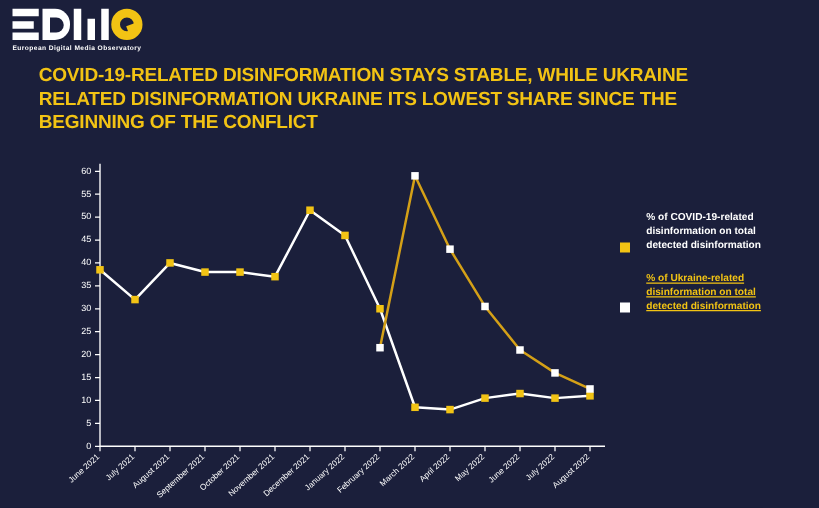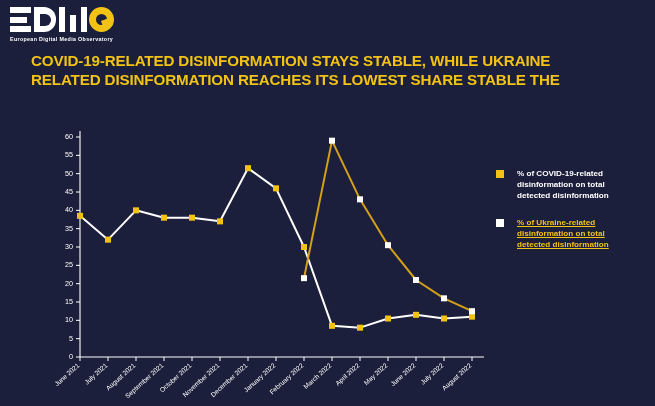--- a/index.html
+++ b/index.html
@@ -45,21 +45,21 @@
   #chart { position: absolute; left: 0; top: 120px; width: 500px; height: 286px; }
   #plot-svg { display: block; }
   .ylab { fill: #ffffff; font-size: 7.2px; font-family: "Liberation Sans", sans-serif;
           text-anchor: end; dominant-baseline: middle; }
   .xlab { fill: #ffffff; font-size: 6.6px; font-family: "Liberation Sans", sans-serif; }
   .axis-line { stroke: #ffffff; stroke-width: 1.1; }
   .tick { stroke: #ffffff; stroke-width: 1; }
 
   
   #legend { position: absolute; left: 496px; top: 168px; width: 155px; }
-  .legend-row { display: flex; align-items: flex-start; margin-bottom: 15px; }
+  .legend-row { display: flex; align-items: flex-end; margin-bottom: 15px; }
   .legend-swatch { width: 8px; height: 8px; flex: 0 0 8px; margin-top: 2px; }
   .legend-text { margin-left: 13px; font-size: 8.1px; font-weight: bold;
                  line-height: 11.2px; }
 </style>
 </head>
 <body>
 
 <div id="page">
 
   <div id="logo">
@@ -75,21 +75,22 @@
           <i></i>
           <i></i>
         </span>
       <span class="logo-o"></span>
     </div>
     <div id="logo-tagline">European Digital Media Observatory</div>
   </div>
 
   <div id="title">
     <div>COVID-19-RELATED DISINFORMATION STAYS STABLE, WHILE UKRAINE</div>
-    <div>RELATED DISINFORMATION REACHES ITS LOWEST SHARE STABLE THE</div>
+    <div>RELATED DISINFORMATION UKRAINE ITS LOWEST SHARE SINCE THE</div>
+    <div>BEGINNING OF THE CONFLICT</div>
   </div>
 
   <div id="chart">
     <svg id="plot-svg" width="500" height="286">
       <g id="y-ticks">
           <line x1="76" x2="80" y1="237" y2="237" class="tick"></line>
           <text x="73" y="237" class="ylab">0</text>
           <line x1="76" x2="80" y1="218.66666666666666" y2="218.66666666666666" class="tick"></line>
           <text x="73" y="218.66666666666666" class="ylab">5</text>
           <line x1="76" x2="80" y1="200.33333333333334" y2="200.33333333333334" class="tick"></line>

